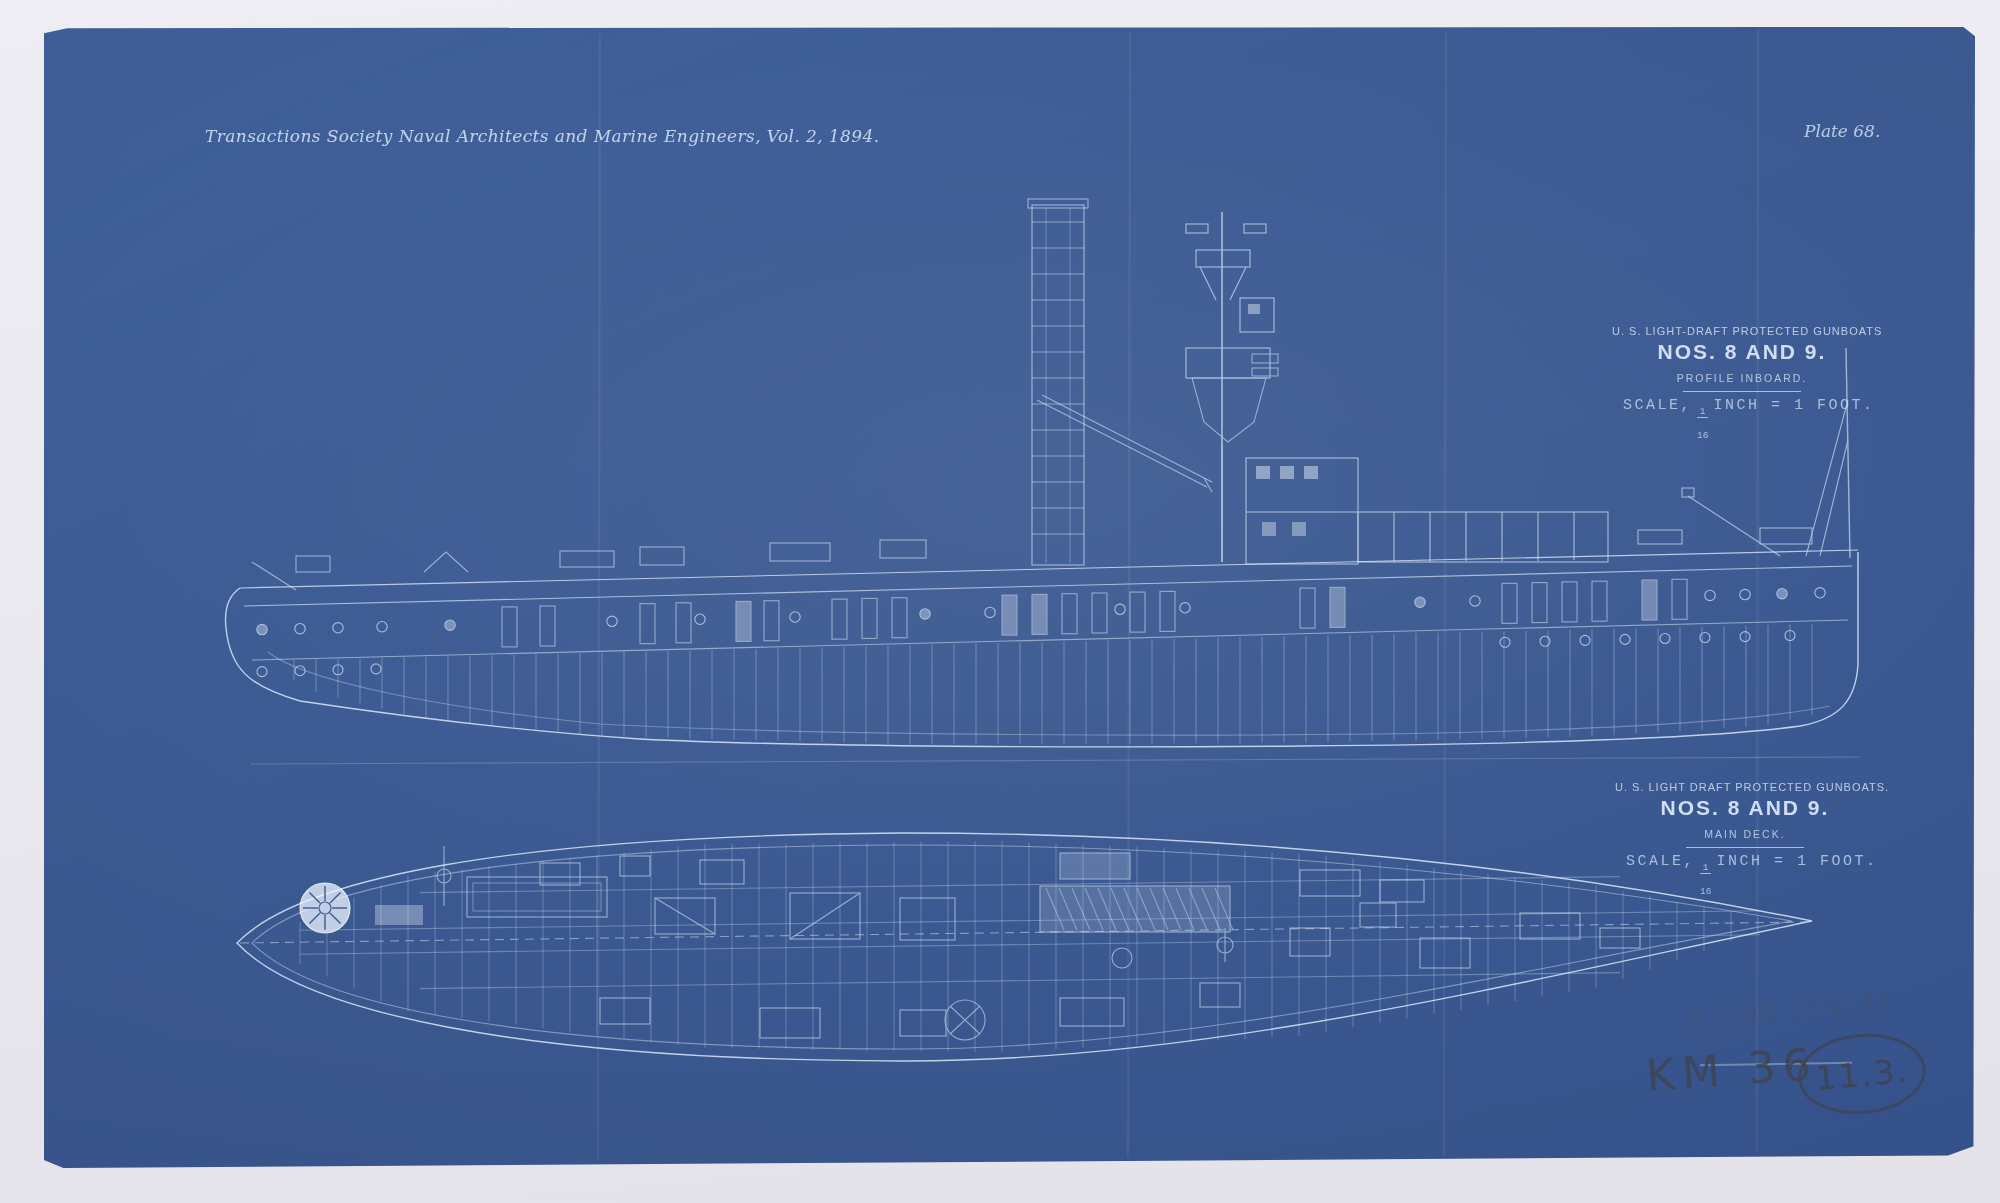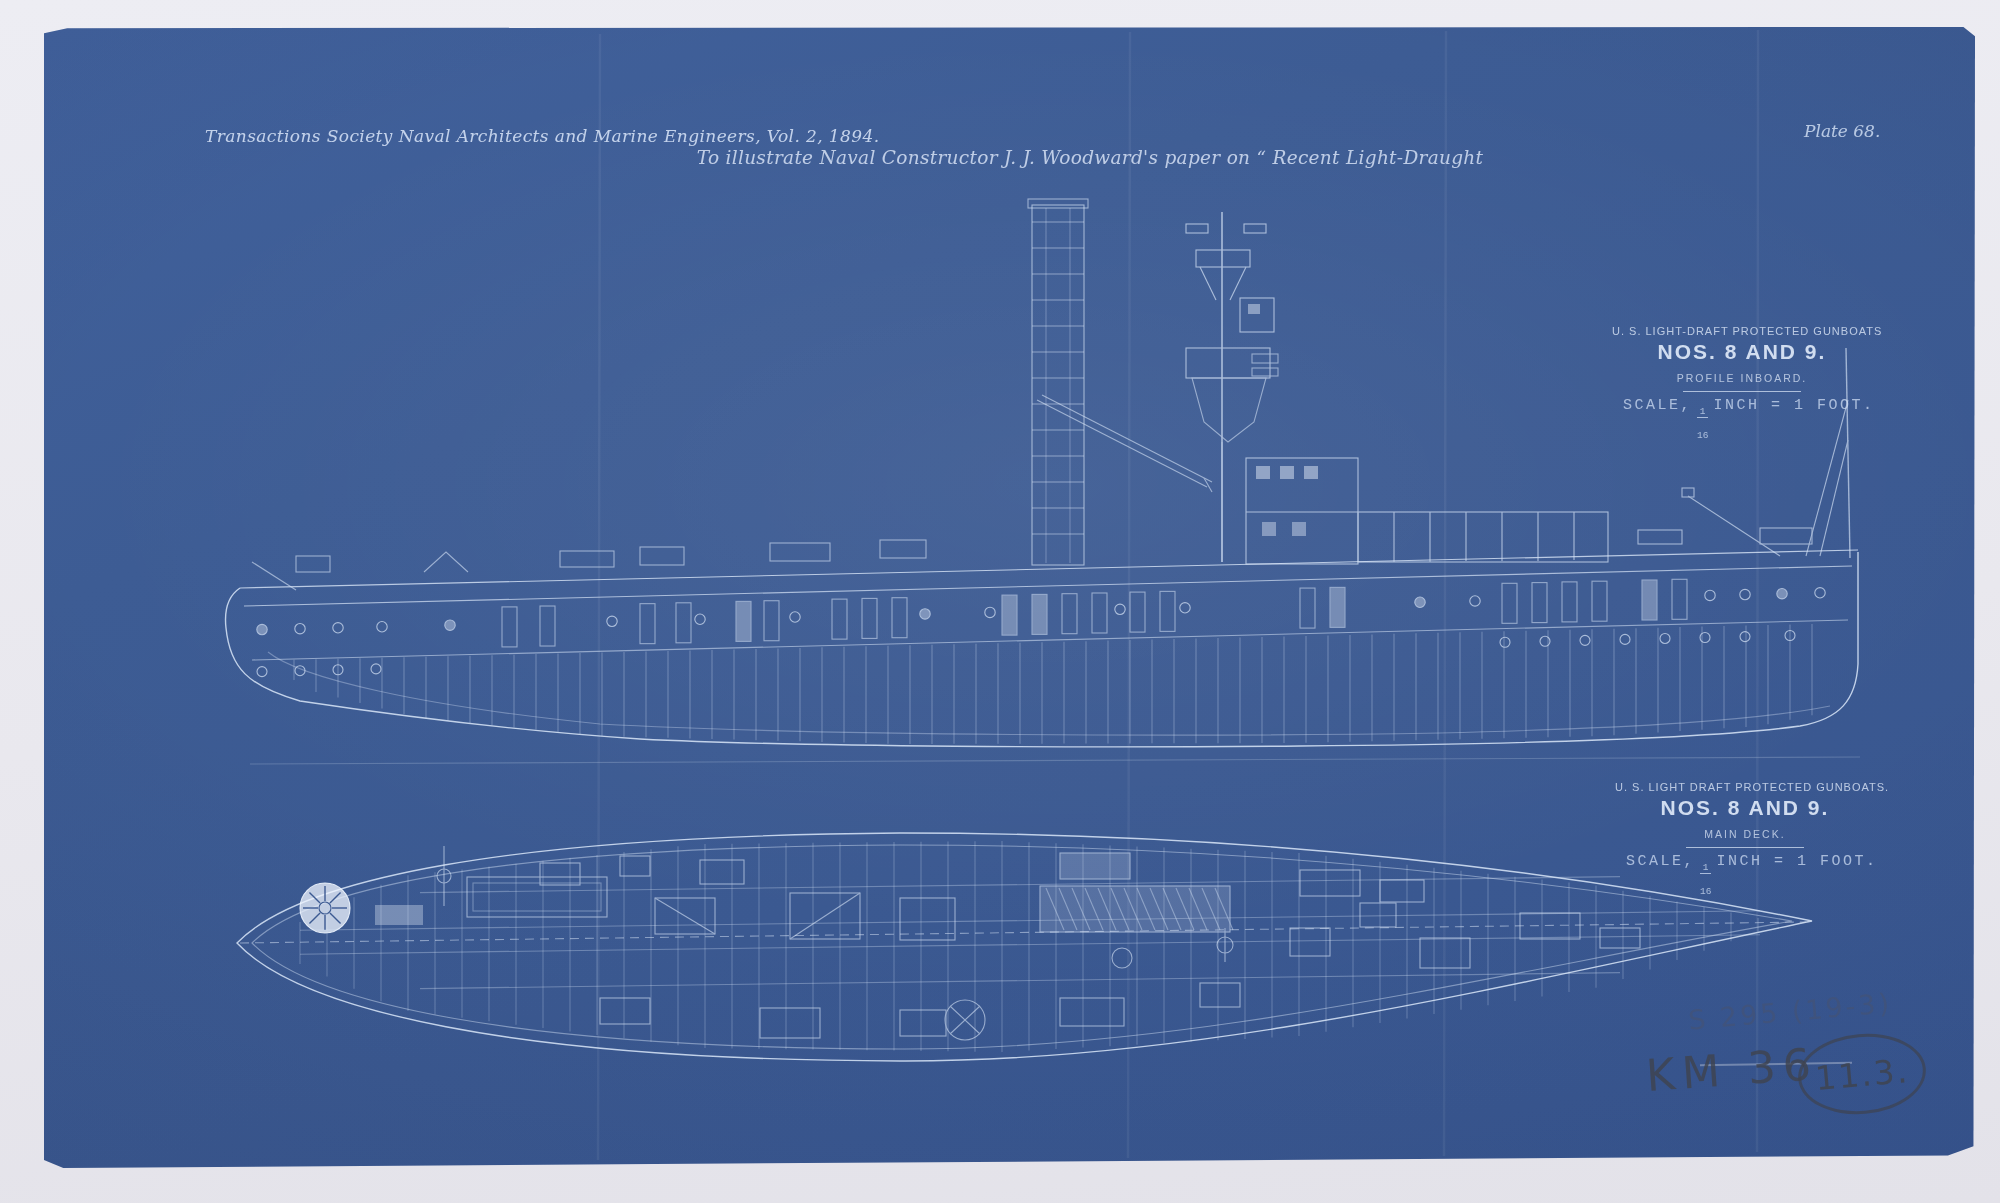--- a/index.html
+++ b/index.html
@@ -411,21 +411,20 @@
         <line x1="1731" y1="912.5707547169811" x2="1731" y2="941.2735849056604"></line>
         <line x1="1758" y1="918.0471698113207" x2="1758" y2="931.8490566037735"></line>
       </g>
     <line x1="240" y1="943" x2="1806" y2="922" stroke-dasharray="9 6" opacity="0.5"></line>
   </g>
 </svg>
 
 <div class="bp-text journal">Transactions Society Naval Architects and Marine Engineers, Vol. 2, 1894.</div>
 <div class="bp-text plate">Plate 68.</div>
 <div class="bp-text caption">
-  <div>To illustrate Naval Constructor J. J. Woodward's paper on “ Recent Light-Draught</div>
 </div>
 
 <div class="tblock profile-block">
   <div class="l1">U. S. LIGHT-DRAFT PROTECTED GUNBOATS</div>
   <div class="l2">NOS. 8 AND 9.</div>
   <div class="l3">PROFILE INBOARD.</div>
   <div class="rule"></div>
   <div class="scale"><span>SCALE,</span><span class="frac">
         <span class="num">1</span>
         <span class="den">16</span>

